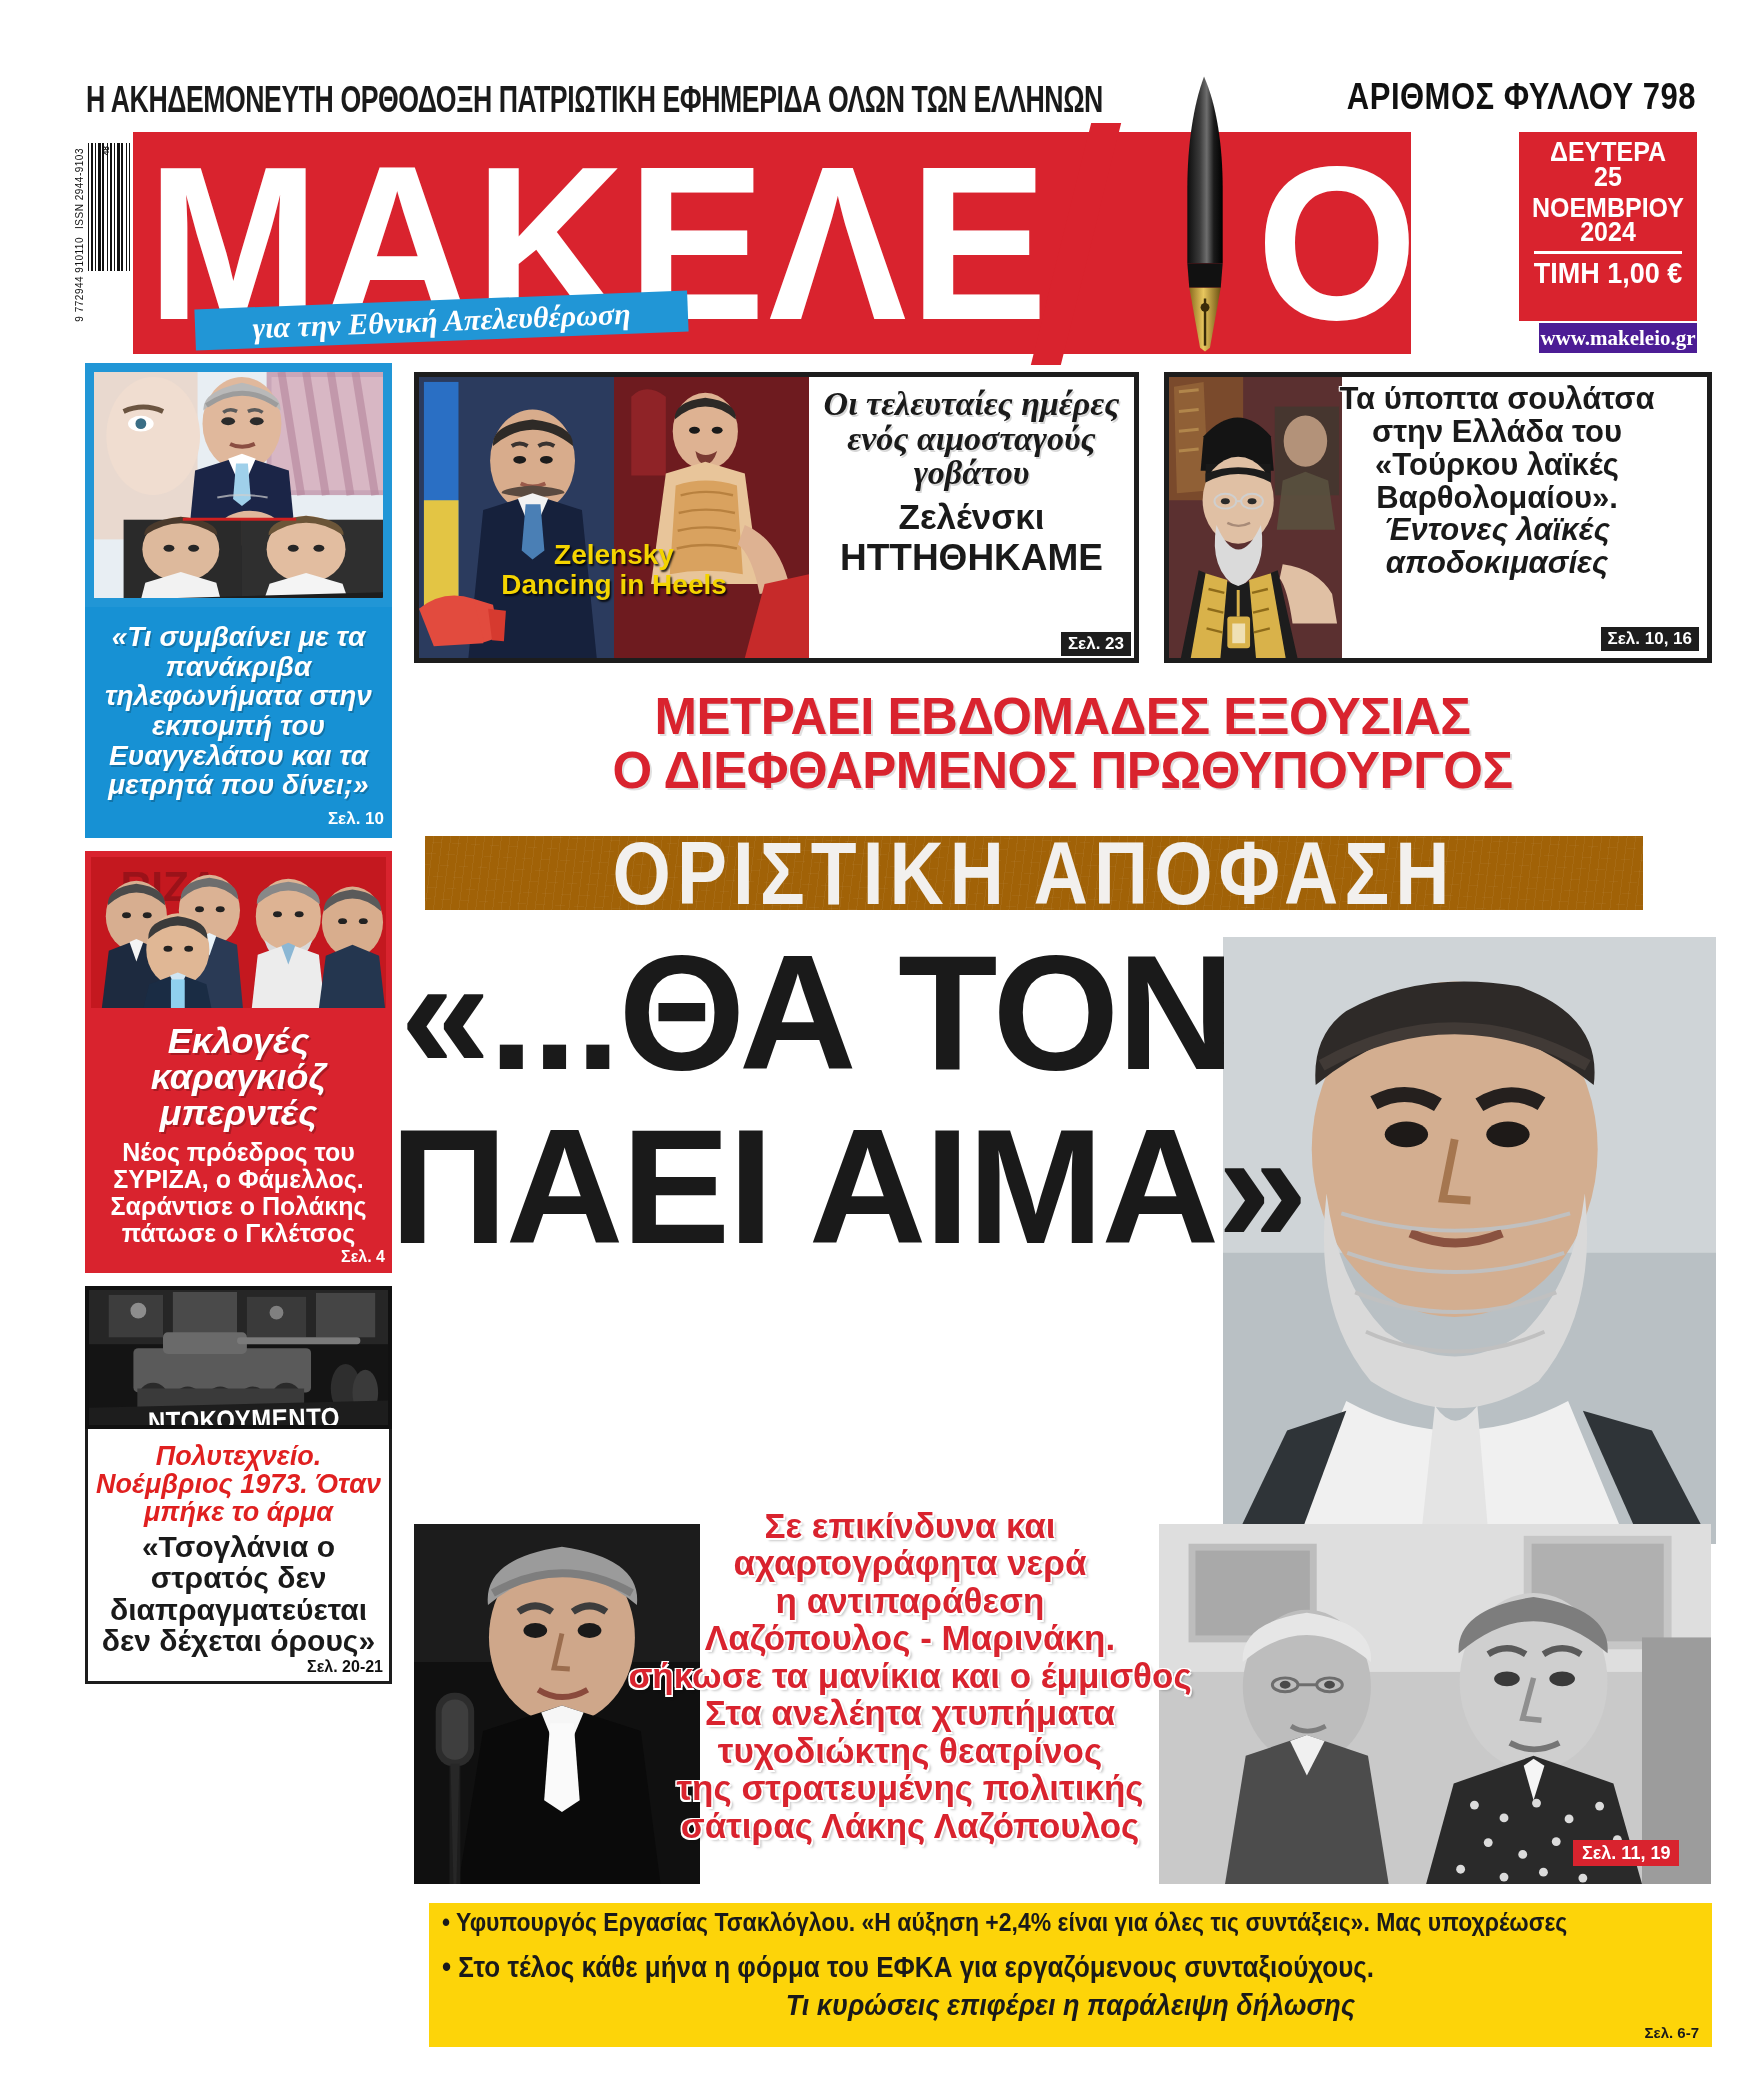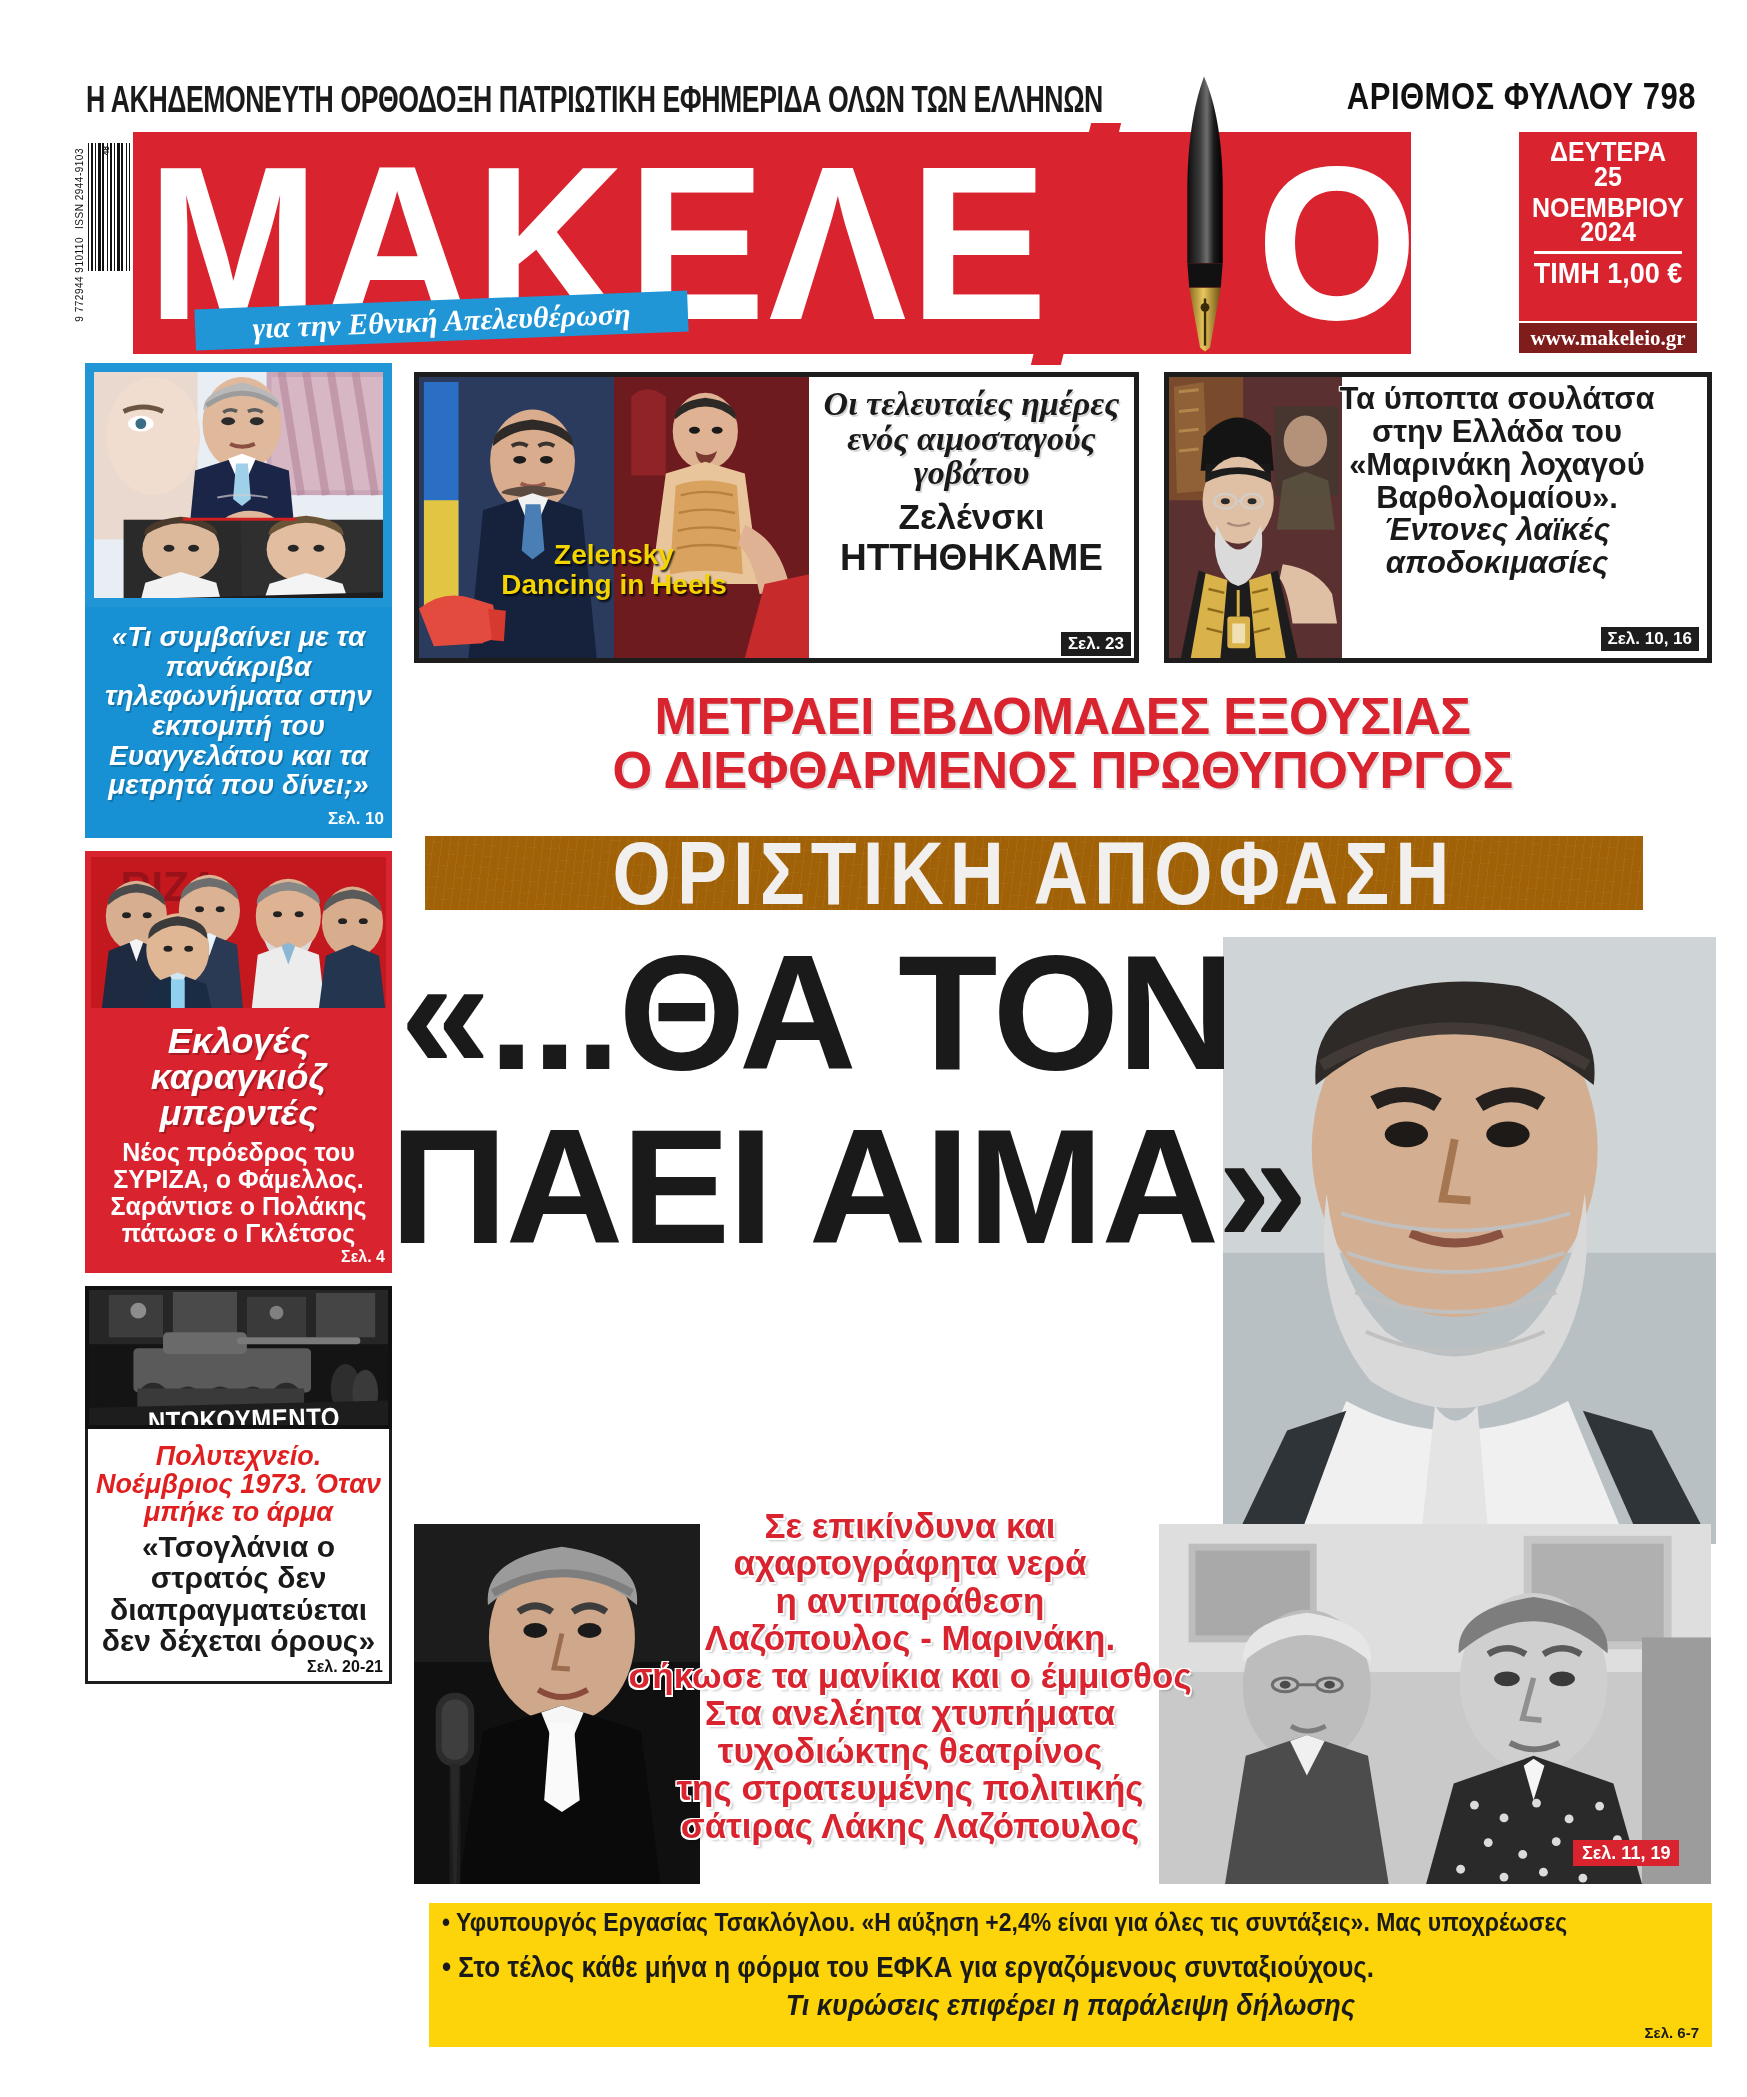--- a/index.html
+++ b/index.html
@@ -113,22 +113,22 @@
   .date-day { font-size: 25px; }
   .date-date { font-size: 25px; }
   .date-year { font-size: 25px; }
   .date-rule { width: 148px; height: 2.5px; background: #fff; margin: 7px 0 4px; }
   .date-price {
     font-family: "Liberation Sans Narrow", "Liberation Sans", sans-serif;
     font-weight: 900; font-size: 27px; color: #fff;
     transform: scaleY(1.12);
   }
   .url-box {
-    position: absolute; right: 51px; top: 323px; width: 178px; height: 30px;
-    background: #7f1d1d; z-index: 5;
+    position: absolute; right: 51px; top: 323px; width: 158px; height: 30px;
+    background: #4c1d95; z-index: 5;
     display: flex; align-items: center; justify-content: center;
   }
   .url-box span {
     font-family: "Liberation Serif", serif; font-weight: 700;
     font-size: 21px; color: #fff;
   }
 
   
   .sidebar { position: absolute; left: 85px; top: 363px; width: 307px; }
 
@@ -656,21 +656,21 @@
       <rect x="128" y="500" width="26" height="40" fill="#efe0b4"></rect>
       <path d="M230 380 Q300 390 330 440 L340 500 L250 500 Q240 430 224 408 Z" fill="#e0c0a4"></path>
       <rect x="214" y="60" width="130" height="180" fill="#43372f" opacity=".85"></rect>
       <ellipse cx="276" cy="130" rx="44" ry="52" fill="#c7a286" opacity=".85"></ellipse>
       <path d="M230 210 L276 192 L322 210 L336 310 L218 310 Z" fill="#5b5240" opacity=".85"></path>
     </svg>
   </div>
   <div class="tb-text">
     <p>Τα ύποπτα σουλάτσα</p>
     <p>στην Ελλάδα του</p>
-    <p>«Μαρινάκη λοχαγού</p>
+    <p>«Τούρκου λαϊκές</p>
     <p>Βαρθολομαίου».</p>
     <p class="ital">Έντονες λαϊκές</p>
     <p class="ital">αποδοκιμασίες</p>
     <span class="pg-chip">Σελ. 10, 16</span>
   </div>
 </div>
 
 <div class="main-kicker">
   <div>ΜΕΤΡΑΕΙ ΕΒΔΟΜΑΔΕΣ ΕΞΟΥΣΙΑΣ</div>
   <div>Ο ΔΙΕΦΘΑΡΜΕΝΟΣ ΠΡΩΘΥΠΟΥΡΓΟΣ</div>

